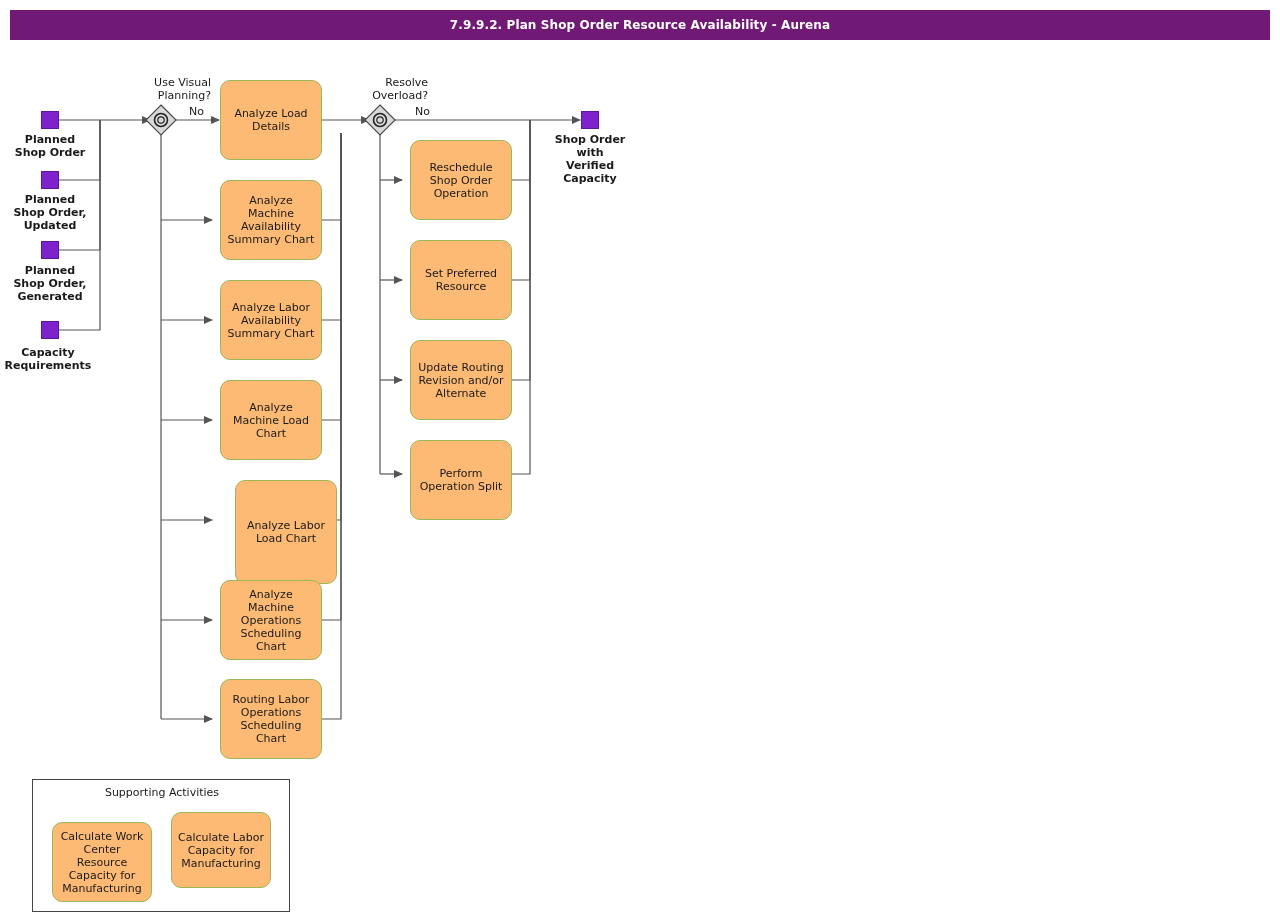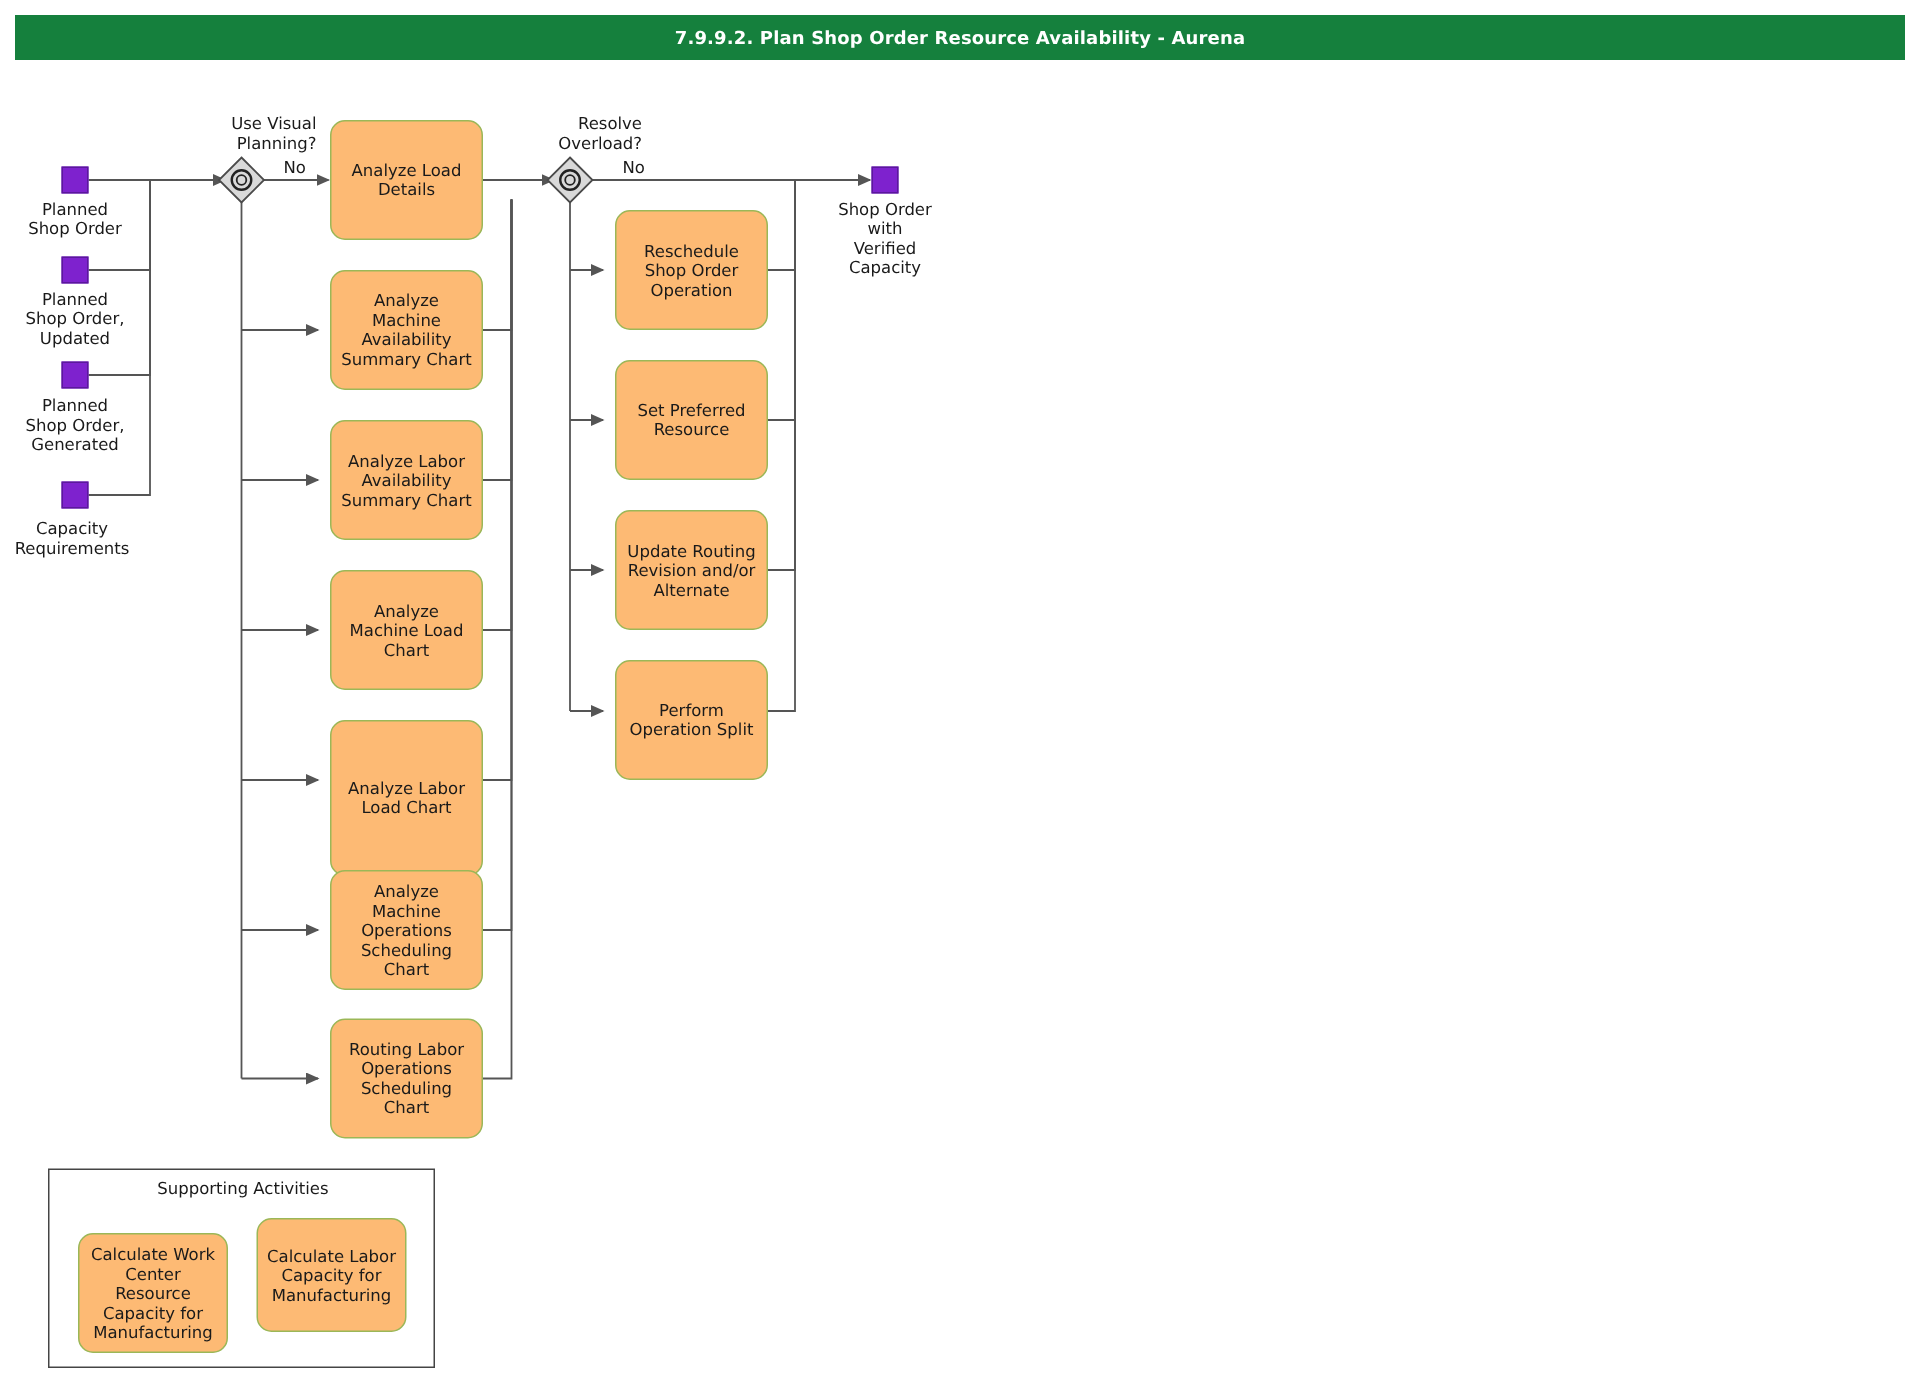--- a/index.html
+++ b/index.html
@@ -4,21 +4,21 @@
 <style>
   html,body{margin:0;padding:0;}
   body{
     width:1280px;height:920px;position:relative;background:#ffffff;
     font-family:"DejaVu Sans","Liberation Sans",sans-serif;
     overflow:hidden;
   }
   
   #titlebar{
     position:absolute;left:10px;top:10px;width:1260px;height:30px;
-    background:#15803d;color:#ffffff;font-size:12px;font-weight:bold;
+    background:#701a75;color:#ffffff;font-size:12px;font-weight:bold;
     display:flex;align-items:center;justify-content:center;
     letter-spacing:0.1px;
   }
   
   #canvas{position:absolute;left:0;top:0;width:1280px;height:920px;}
   svg.lines{position:absolute;left:0;top:0;width:1280px;height:920px;overflow:visible;}
 
   
   .act{
     position:absolute;background:#fdba74;border:1px solid #9BB757;
@@ -27,21 +27,21 @@
     font-size:11px;color:#1a1a1a;line-height:13px;
     box-sizing:border-box;padding:2px 4px;
   }
   .act span{display:block;}
   .startsq{
     position:absolute;width:18px;height:18px;background:#7E22CE;
     border:1px solid #5B189C;box-sizing:border-box;
   }
   .lbl{
     position:absolute;font-size:11px;color:#1a1a1a;line-height:13px;
-    text-align:center;white-space:pre-line;
+    text-align:center;white-space:pre-line;font-weight:bold;
   }
   .gwlabel{
     position:absolute;font-size:11px;color:#1a1a1a;line-height:13px;
     text-align:right;white-space:pre-line;
   }
   .branch{
     position:absolute;font-size:11px;color:#1a1a1a;line-height:13px;
   }
   
   #supbox{
@@ -156,21 +156,21 @@
   </div>
   <div class="act" style="left:220px;top:280px;width:102px;height:80px;">
     <span>Analyze Labor
 Availability
 Summary Chart</span>
   </div>
   <div class="act" style="left:220px;top:380px;width:102px;height:80px;">
     <span>Analyze Machine
 Load Chart</span>
   </div>
-  <div class="act" style="left:220px;top:480px;width:102px;height:104px;">
+  <div class="act" style="left:235px;top:480px;width:102px;height:104px;">
     <span>Analyze Labor
 Load Chart</span>
   </div>
   <div class="act" style="left:220px;top:580px;width:102px;height:80px;">
     <span>Analyze Machine
 Operations
 Scheduling
 Chart</span>
   </div>
   <div class="act" style="left:220px;top:679px;width:102px;height:80px;">

